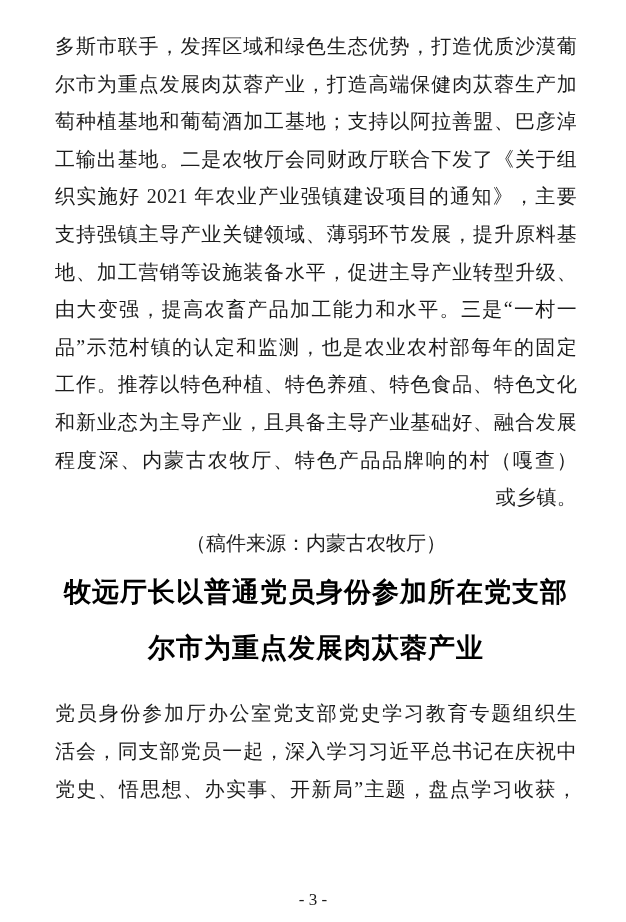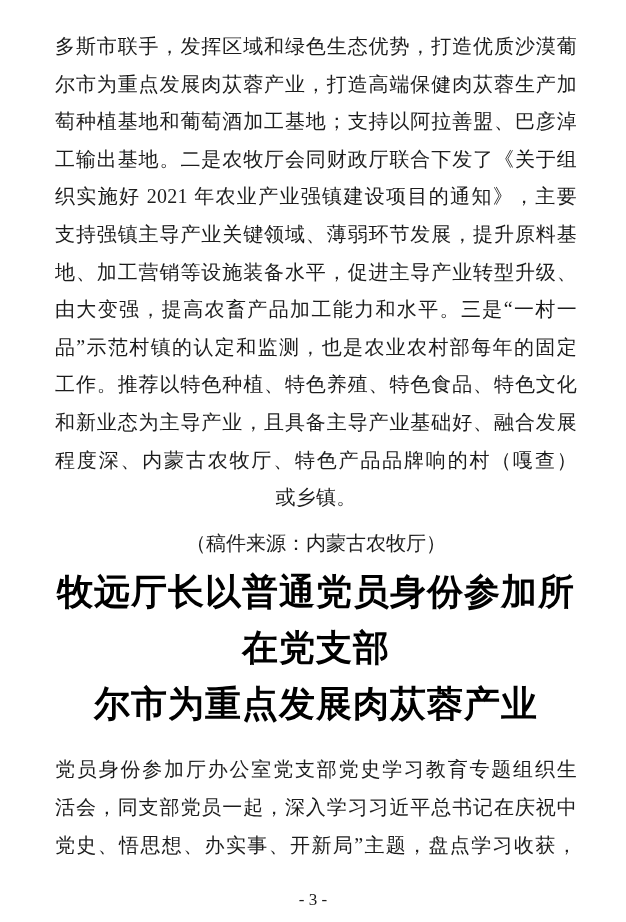--- a/index.html
+++ b/index.html
@@ -20,42 +20,42 @@
     position: absolute;
     left: 55px;
     top: 28px;
     width: 522px;
   }
   .para { margin: 0; padding: 0; }
   .line {
     font-size: 20px;
     line-height: 37.6px;
     letter-spacing: 0.3px;
-    text-align: center;
+    text-align: right;
   }
   .line.fill {
     text-align: justify;
     text-align-last: justify;
   }
   .line.indent {
     text-indent: 2em;
   }
   .source-line {
     font-size: 20px;
     line-height: 37.6px;
     text-align: center;
     margin-top: 8px;
   }
   .doc-heading {
     margin-top: 2px;
     margin-bottom: 19px;
     text-align: center;
     font-family: "Liberation Sans", "DejaVu Sans", sans-serif;
     font-weight: 900;
-    font-size: 36px;
+    font-size: 27px;
     line-height: 56px;
     color: #000000;
     letter-spacing: 1px;
   }
   .page-number {
     position: absolute;
     left: 0;
     right: 0;
     bottom: 12px;
     text-align: center;

